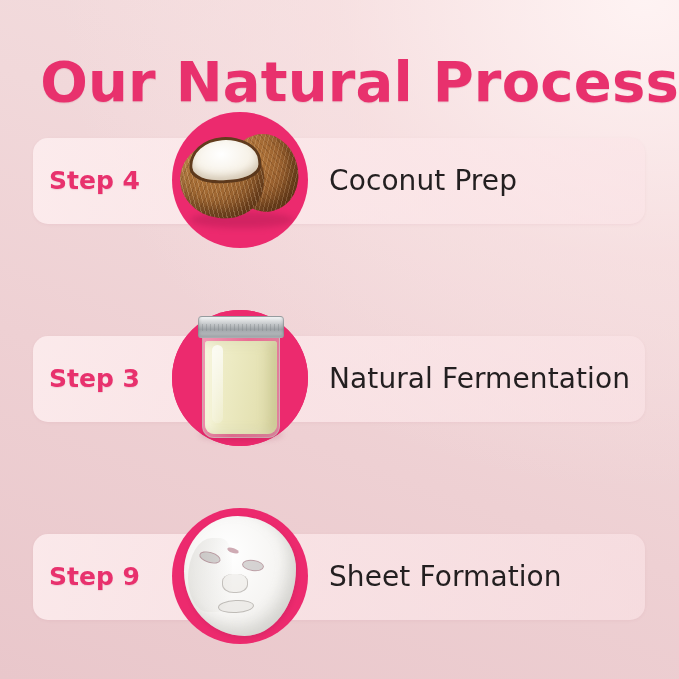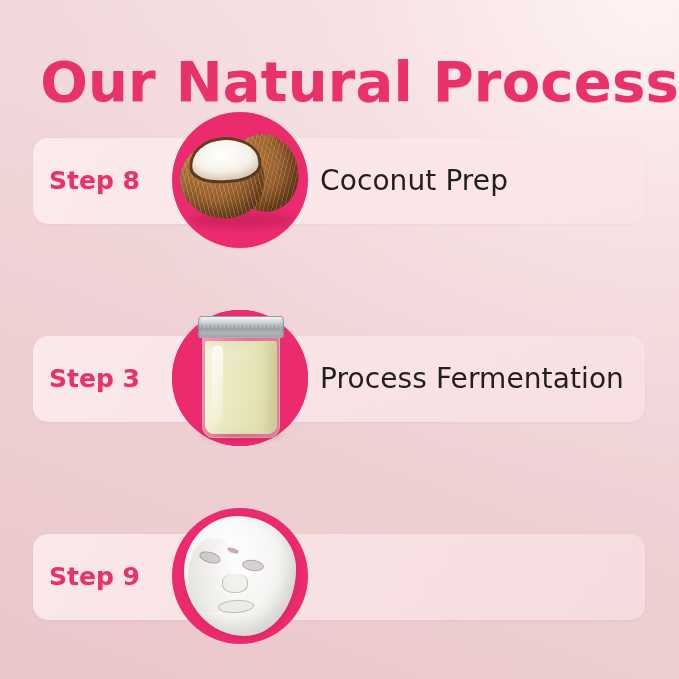--- a/index.html
+++ b/index.html
@@ -77,21 +77,21 @@
     font-size: 25px;
     font-weight: 700;
     color: #e8316d;
     font-family: "DejaVu Sans", sans-serif;
     text-shadow: 0 1px 1px rgba(180,60,100,0.15);
     line-height: 30px;
   }
 
   .step-text {
     position: absolute;
-    left: 320px;
+    left: 329px;
     top: 56px;
     font-size: 28px;
     font-weight: 400;
     color: #231f20;
     font-family: "DejaVu Sans", sans-serif;
     line-height: 34px;
     letter-spacing: 0.1px;
   }
 
   
@@ -288,21 +288,21 @@
 <body>
 
 <div class="poster">
 
   <div class="title">Our Natural Process</div>
 
   <div class="steps">
 
     <div class="step-row">
       <div class="card"></div>
-      <div class="step-label">Step 8</div>
+      <div class="step-label">Step 4</div>
 
       <div class="badge">
         <div class="badge-inner">
           <div class="coconut-wrap">
             <div class="coco-shadow"></div>
             <div class="coco-back"></div>
             <div class="coco-front"></div>
             <div class="coco-flesh-rim"></div>
             <div class="coco-flesh"></div>
           </div>
@@ -325,21 +325,21 @@
         <div class="jar-wrap">
           <div class="jar-shadow"></div>
           <div class="jar-body">
             <div class="jar-liquid"></div>
             <div class="jar-gloss"></div>
           </div>
           <div class="jar-lid"></div>
         </div>
       </div>
 
-      <div class="step-text">Process Fermentation</div>
+      <div class="step-text">Natural Fermentation</div>
     </div>
 
     <div class="arrow" style="top:448px">
       <div class="tri"></div>
     </div>
 
     <div class="step-row" style="margin-top:52px">
       <div class="card"></div>
       <div class="step-label">Step 9</div>
 
@@ -350,16 +350,17 @@
             <div class="mask-fold"></div>
             <div class="mask-eye left"></div>
             <div class="mask-brow"></div>
             <div class="mask-eye right"></div>
             <div class="mask-nose"></div>
             <div class="mask-mouth"></div>
           </div>
         </div>
       </div>
 
+      <div class="step-text">Sheet Formation</div>
     </div>
 
   </div>
 </div>
 
 </body></html>

